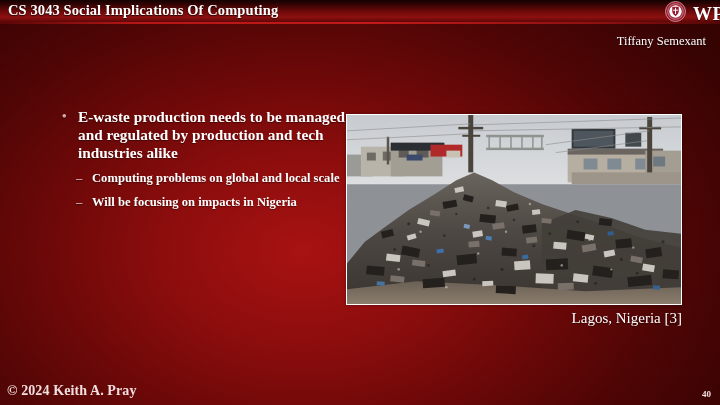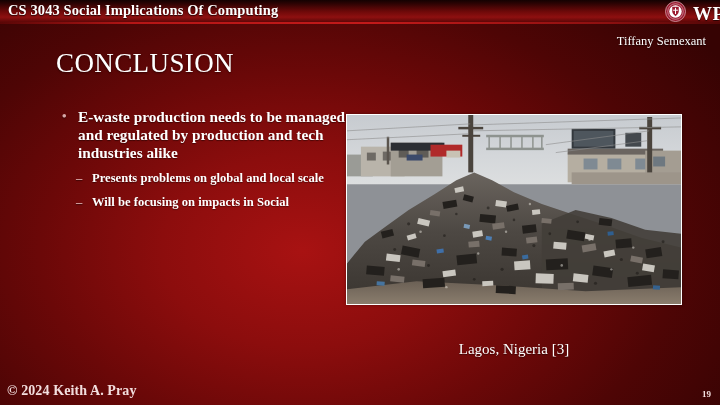--- a/index.html
+++ b/index.html
@@ -153,25 +153,24 @@
     width: 100%;
     height: 100%;
     overflow: hidden;
     background: #8e9196;
   }
   .caption {
     position: absolute;
     left: 346px;
     top: 310px;
     width: 336px;
-    text-align: center;
+    text-align: right;
     font-size: 15px;
     color: #ffffff;
     text-shadow: 0 1px 1px rgba(0,0,0,0.5);
-    margin-top: 31px;
   }
 
   
   .footer-left {
     position: absolute;
     left: 7px;
     bottom: 6px;
     font-size: 14px;
     font-weight: bold;
     color: #f2dede;
@@ -206,36 +205,35 @@
           <rect x="20" y="13.6" width="2" height="12.4" fill="#ffffff"></rect>
           <rect x="16.2" y="17.4" width="9.6" height="2" fill="#ffffff"></rect>
         </svg>
       </span>
       <span class="wpi-word">WPI</span>
     </div>
   </div>
 
   <div class="author">Tiffany Semexant</div>
 
-  <div class="slide-title">CONCLUSION</div>
 
   <div class="body-col">
     <div class="bullet-l1">
       <span class="marker">•</span>
       <span>E-waste production needs to be managed and regulated by production and tech industries alike</span>
     </div>
 
     <div class="sub-list">
       <div class="bullet-l2">
         <span class="marker">–</span>
-        <span>Presents problems on global and local scale</span>
+        <span>Computing problems on global and local scale</span>
       </div>
       <div class="bullet-l2">
         <span class="marker">–</span>
-        <span>Will be focusing on impacts in Social</span>
+        <span>Will be focusing on impacts in Nigeria</span>
       </div>
     </div>
   </div>
 
   <div class="photo-frame">
     <div class="photo">
       <svg width="100%" height="100%" viewBox="0 0 336 191" preserveAspectRatio="none" aria-hidden="true">
         <defs>
           <linearGradient id="sky" x1="0" y1="0" x2="0" y2="1">
             <stop offset="0%" stop-color="#c7cbd0"></stop>
@@ -410,15 +408,15 @@
           <circle cx="100" cy="174" r="1.2"></circle>
             <circle cx="266" cy="156" r="1.2"></circle>
         </g>
       </svg>
     </div>
   </div>
 
   <div class="caption">Lagos, Nigeria [3]</div>
 
   <div class="footer-left">© 2024 Keith A. Pray</div>
-  <div class="footer-right">19</div>
+  <div class="footer-right">40</div>
 
 </div>
 
 </body></html>

